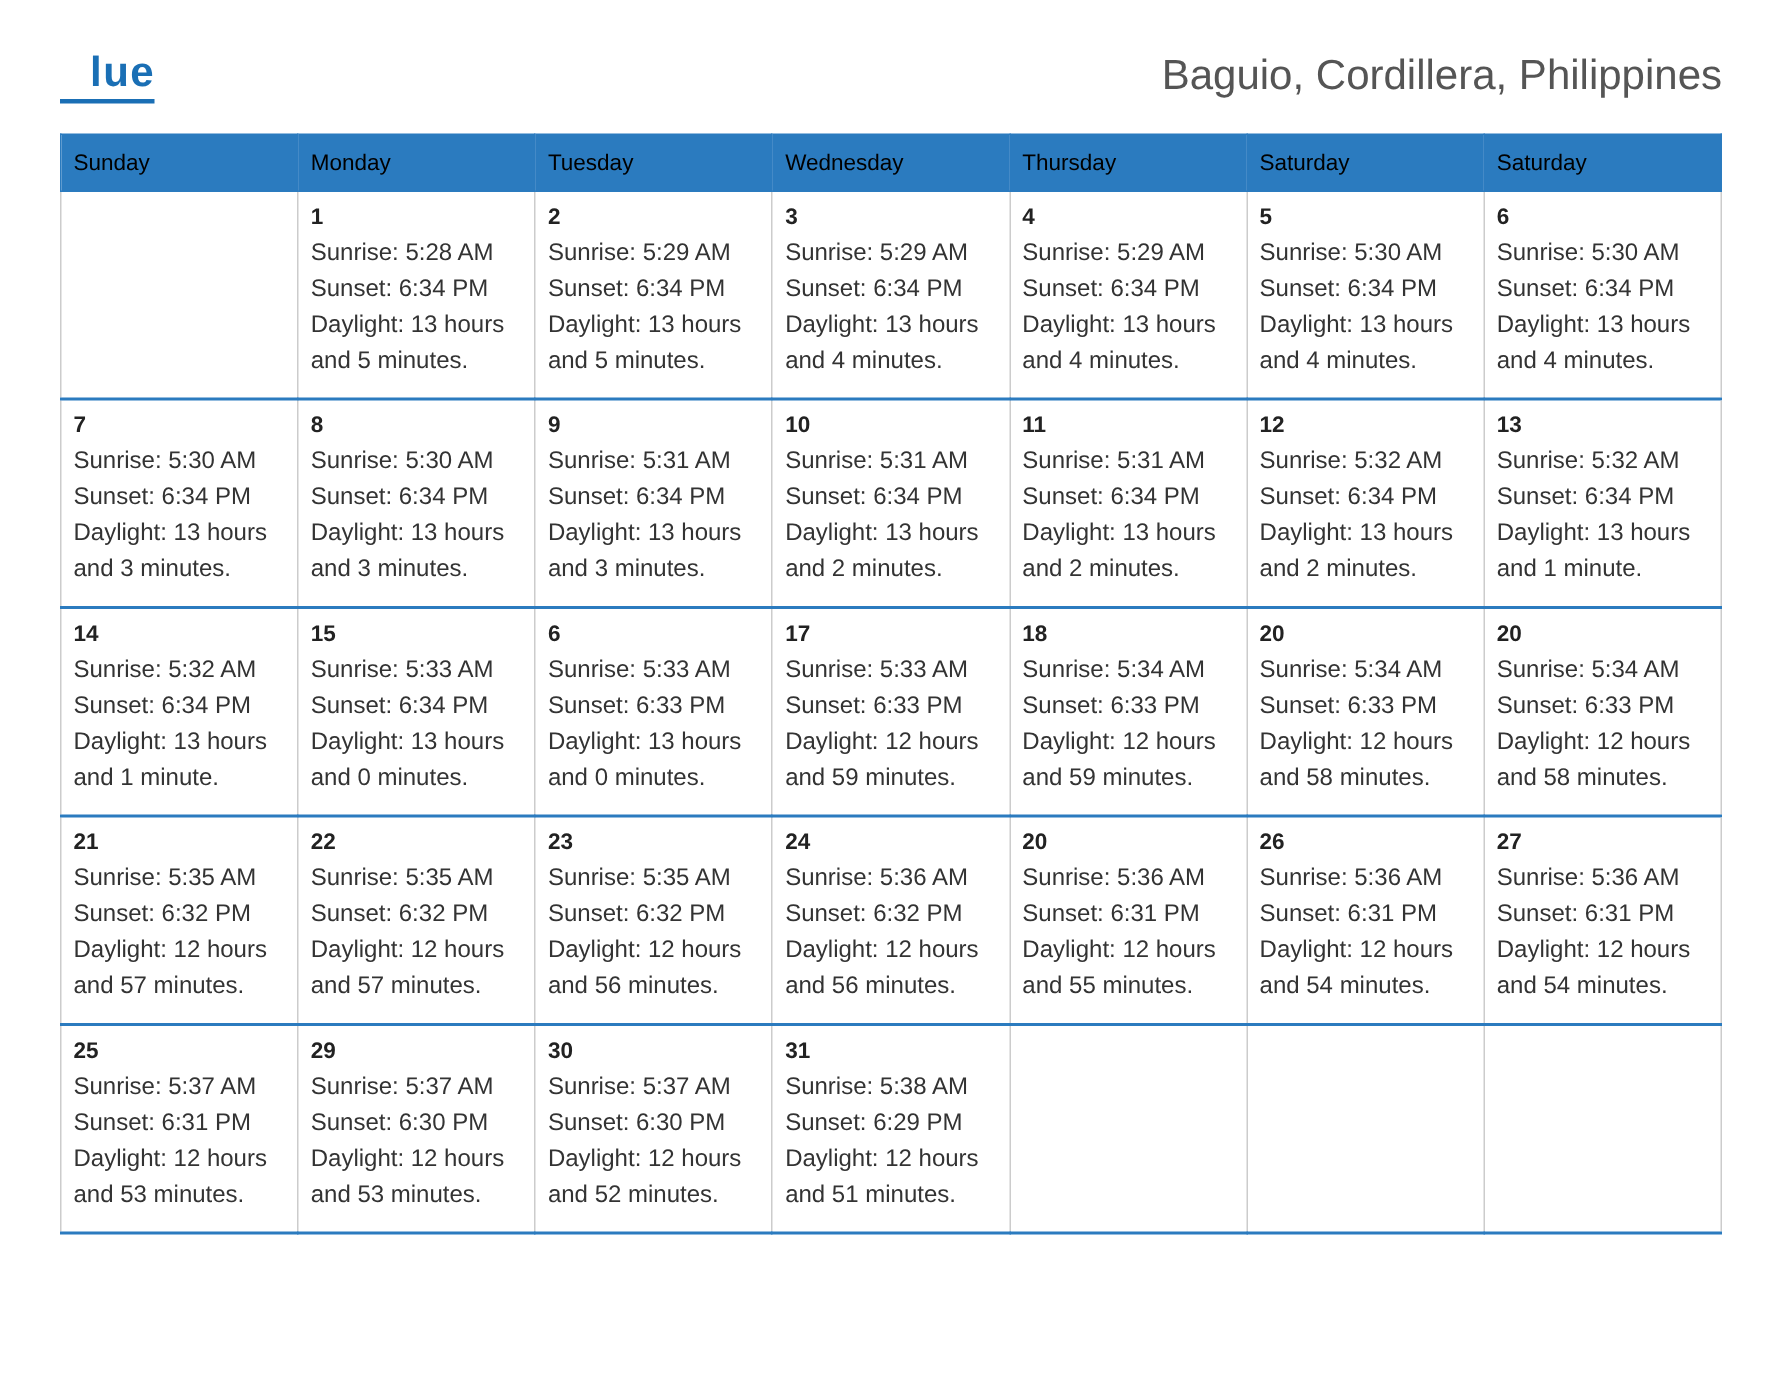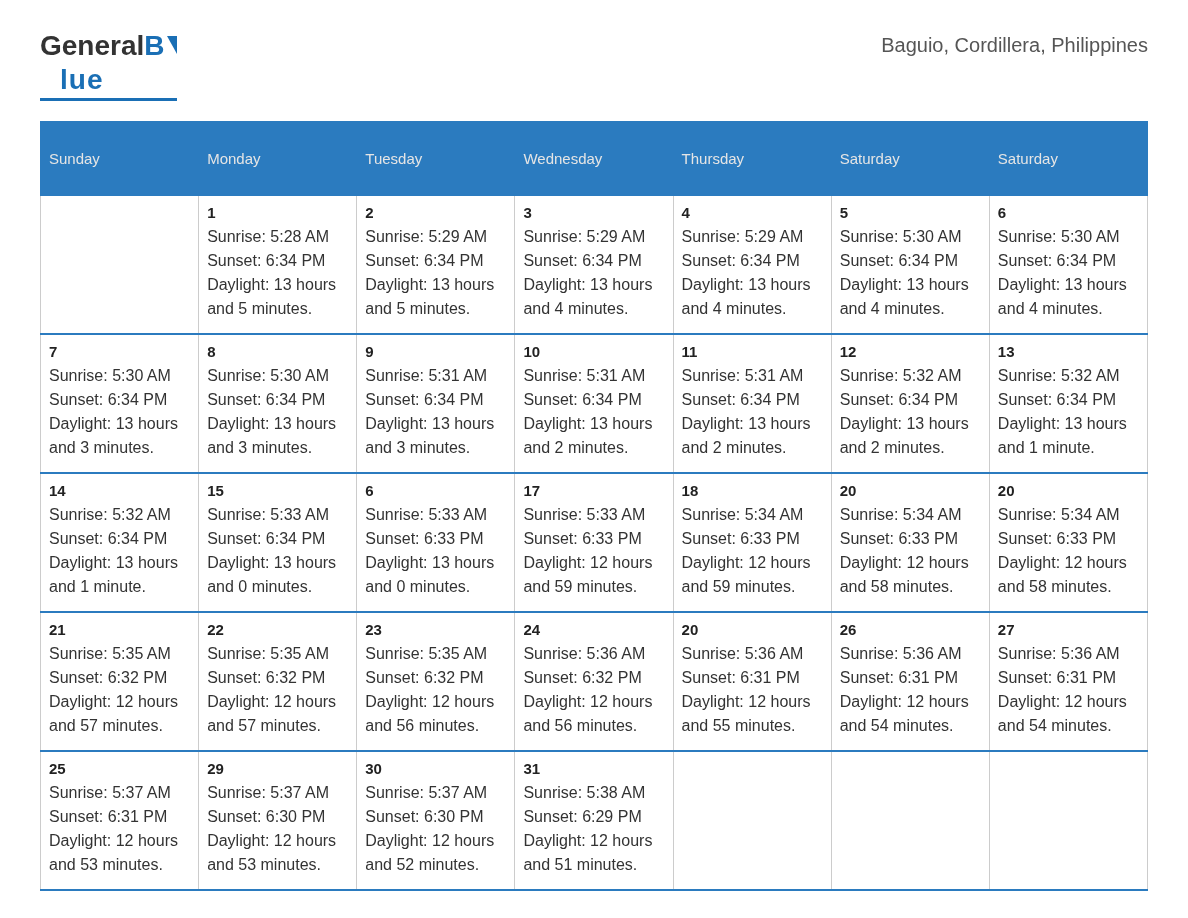--- a/index.html
+++ b/index.html
@@ -57,33 +57,33 @@
     .title-section {
       text-align: right;
     }
     .month-year {
       font-size: 52px;
       font-weight: bold;
       color: #222;
       line-height: 1.1;
     }
     .location {
-      font-size: 20px;
+      font-size: 28px;
       color: #555;
       margin-top: 4px;
     }
     table {
       width: 100%;
       border-collapse: collapse;
       table-layout: fixed;
     }
     thead tr th {
       background: #2b7bbf;
-      color: #e5e5e5;
-      padding: 28px 8px;
+      color: #000000;
+      padding: 10px 8px;
       font-size: 15px;
       font-weight: normal;
       text-align: left;
       border: 1px solid #2b7bbf;
     }
     tbody tr td {
       vertical-align: top;
       padding: 8px 8px 12px 8px;
       border: 1px solid #ccc;
       font-size: 12.5px;
@@ -107,27 +107,20 @@
     }
     .empty-cell {
       background: #fff;
     }
   </style>
 </head>
 <body>
 
 <div class="header">
   <div class="logo">
-    <div class="logo-text">
-      <span class="logo-general">General</span>
-      <div class="logo-blue-part">
-        <span class="logo-b">B</span>
-        <div class="logo-triangle"></div>
-      </div>
-    </div>
     <div style="display:flex; align-items:center; margin-top:2px;">
       <span style="font-size:28px; font-weight:bold; color:#1a6fb5; letter-spacing:1px;margin-left:20px;">lue</span>
     </div>
     <div class="logo-underline"></div>
   </div>
   <div class="title-section">
     <div class="location">Baguio, Cordillera, Philippines</div>
   </div>
 </div>
 

